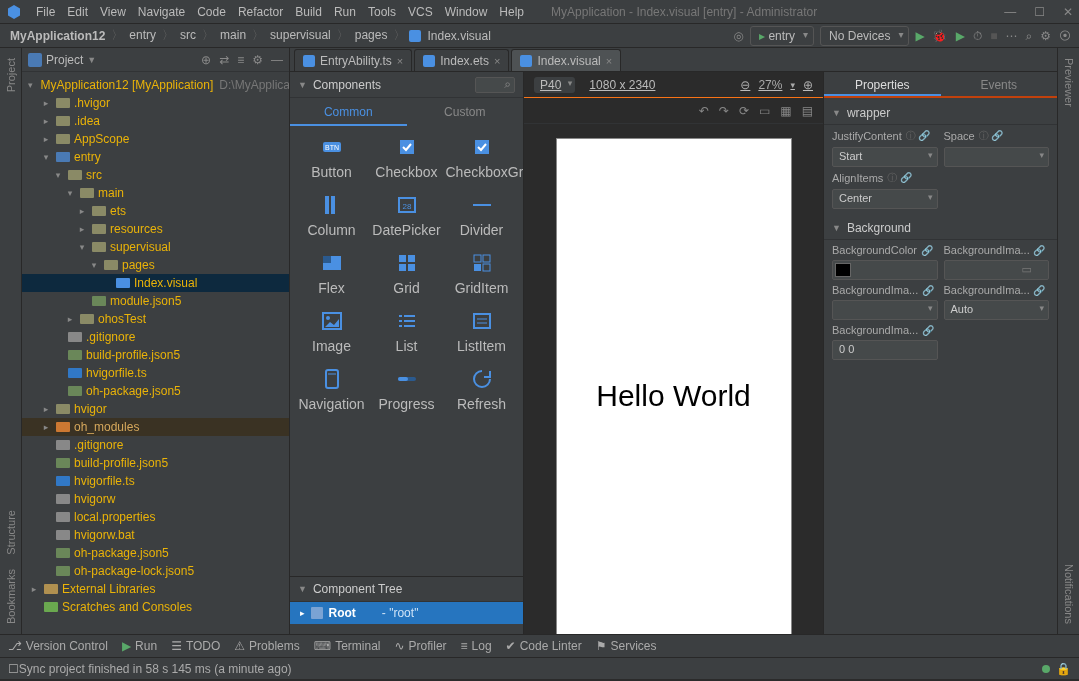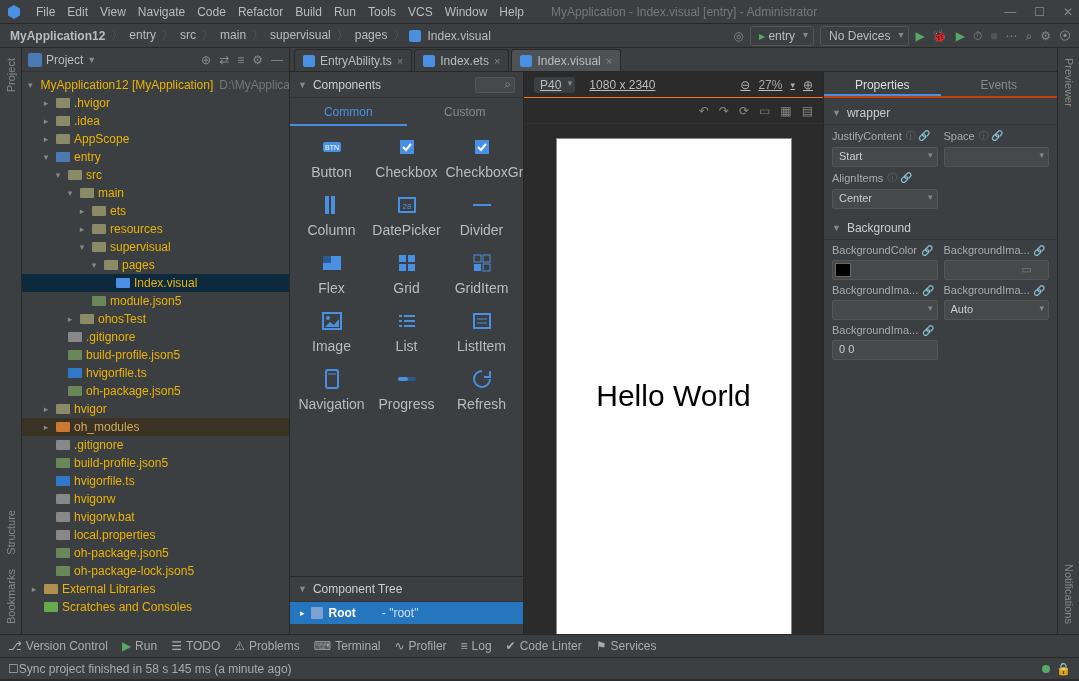--- a/index.html
+++ b/index.html
@@ -323,28 +323,28 @@
           <svg class="ficon" viewBox="0 0 14 14">
             <rect width="14" height="10" y="2" rx="1" fill="#888"></rect>
           </svg>
           <span class="label">hvigorw</span>
         </div>
         <div class="tree-row ind-1">
           <span class="exp"></span>
           <svg class="ficon" viewBox="0 0 14 14">
             <rect width="14" height="10" y="2" rx="1" fill="#888"></rect>
           </svg>
+          <span class="label">local.properties</span>
+        </div>
+        <div class="tree-row ind-1">
+          <span class="exp"></span>
+          <svg class="ficon" viewBox="0 0 14 14">
+            <rect width="14" height="10" y="2" rx="1" fill="#888"></rect>
+          </svg>
           <span class="label">hvigorw.bat</span>
-        </div>
-        <div class="tree-row ind-1">
-          <span class="exp"></span>
-          <svg class="ficon" viewBox="0 0 14 14">
-            <rect width="14" height="10" y="2" rx="1" fill="#888"></rect>
-          </svg>
-          <span class="label">local.properties</span>
         </div>
         <div class="tree-row ind-1">
           <span class="exp"></span>
           <svg class="ficon" viewBox="0 0 14 14">
             <rect width="14" height="10" y="2" rx="1" fill="#6a8759"></rect>
           </svg>
           <span class="label">oh-package.json5</span>
         </div>
         <div class="tree-row ind-1">
           <span class="exp"></span>

